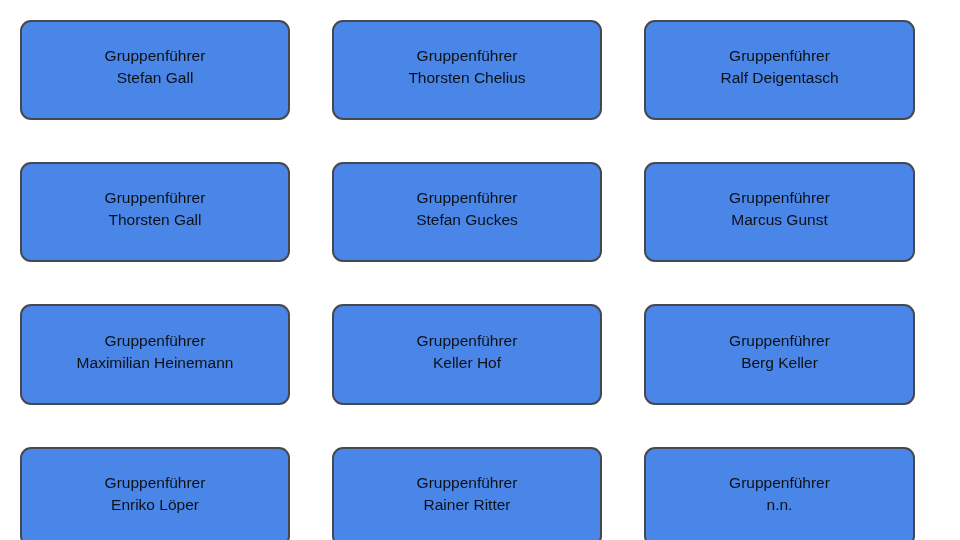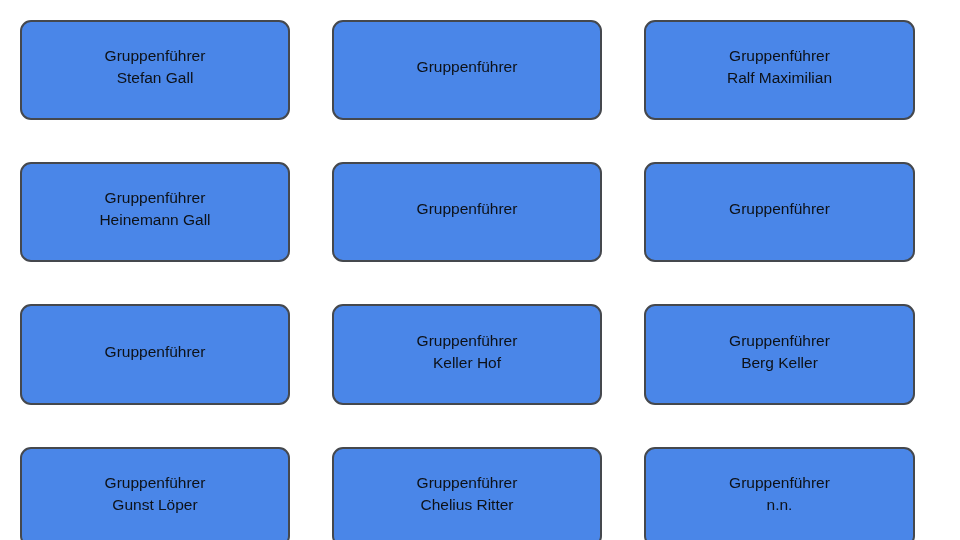--- a/index.html
+++ b/index.html
@@ -63,62 +63,66 @@
 
   <div id="card-grid">
 
     <div class="card">
       <span class="card-role">Gruppenführer</span>
       <span class="card-name">Stefan Gall</span>
     </div>
 
     <div class="card">
       <span class="card-role">Gruppenführer</span>
+      <span class="card-name">Thorsten Chelius</span>
     </div>
 
     <div class="card">
       <span class="card-role">Gruppenführer</span>
-      <span class="card-name">Ralf Maximilian</span>
+      <span class="card-name">Ralf Deigentasch</span>
     </div>
 
     <div class="card">
       <span class="card-role">Gruppenführer</span>
-      <span class="card-name">Heinemann Gall</span>
+      <span class="card-name">Thorsten Gall</span>
     </div>
 
     <div class="card">
       <span class="card-role">Gruppenführer</span>
+      <span class="card-name">Stefan Guckes</span>
     </div>
 
     <div class="card">
       <span class="card-role">Gruppenführer</span>
+      <span class="card-name">Marcus Gunst</span>
     </div>
 
     <div class="card">
       <span class="card-role">Gruppenführer</span>
+      <span class="card-name">Maximilian Heinemann</span>
     </div>
 
     <div class="card">
       <span class="card-role">Gruppenführer</span>
       <span class="card-name">Keller Hof</span>
     </div>
 
     <div class="card">
       <span class="card-role">Gruppenführer</span>
       <span class="card-name">Berg Keller</span>
     </div>
 
     <div class="card">
       <span class="card-role">Gruppenführer</span>
-      <span class="card-name">Gunst Löper</span>
+      <span class="card-name">Enriko Löper</span>
     </div>
 
     <div class="card">
       <span class="card-role">Gruppenführer</span>
-      <span class="card-name">Chelius Ritter</span>
+      <span class="card-name">Rainer Ritter</span>
     </div>
 
     <div class="card">
       <span class="card-role">Gruppenführer</span>
       <span class="card-name">n.n.</span>
     </div>
 
   </div>
 </div>
 

